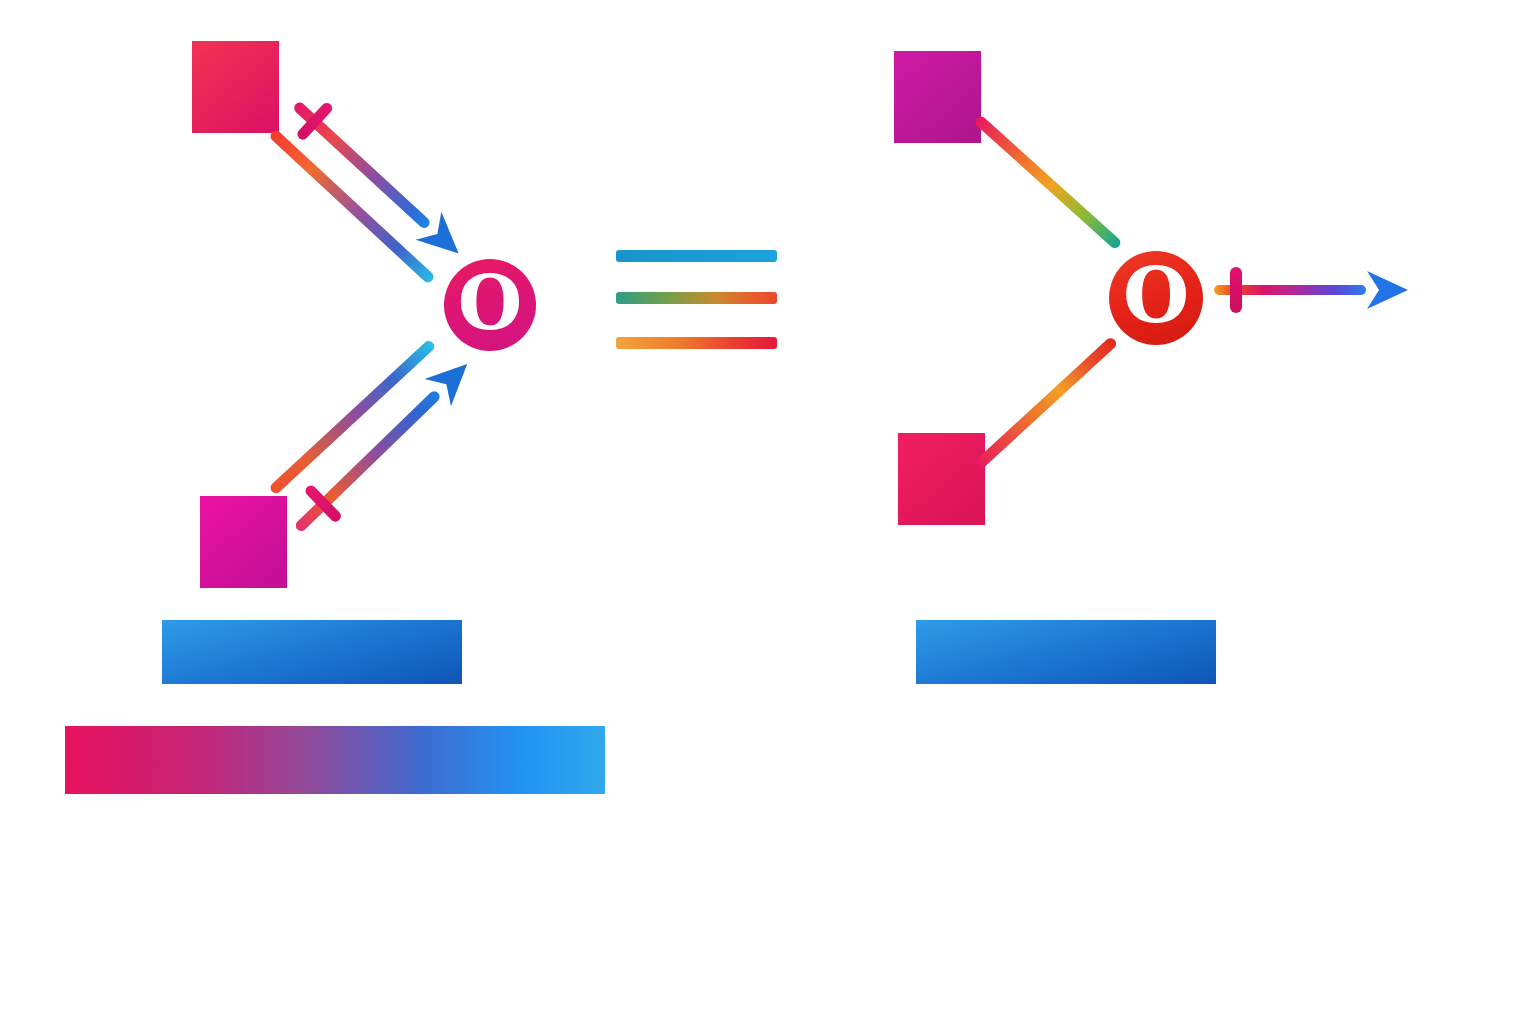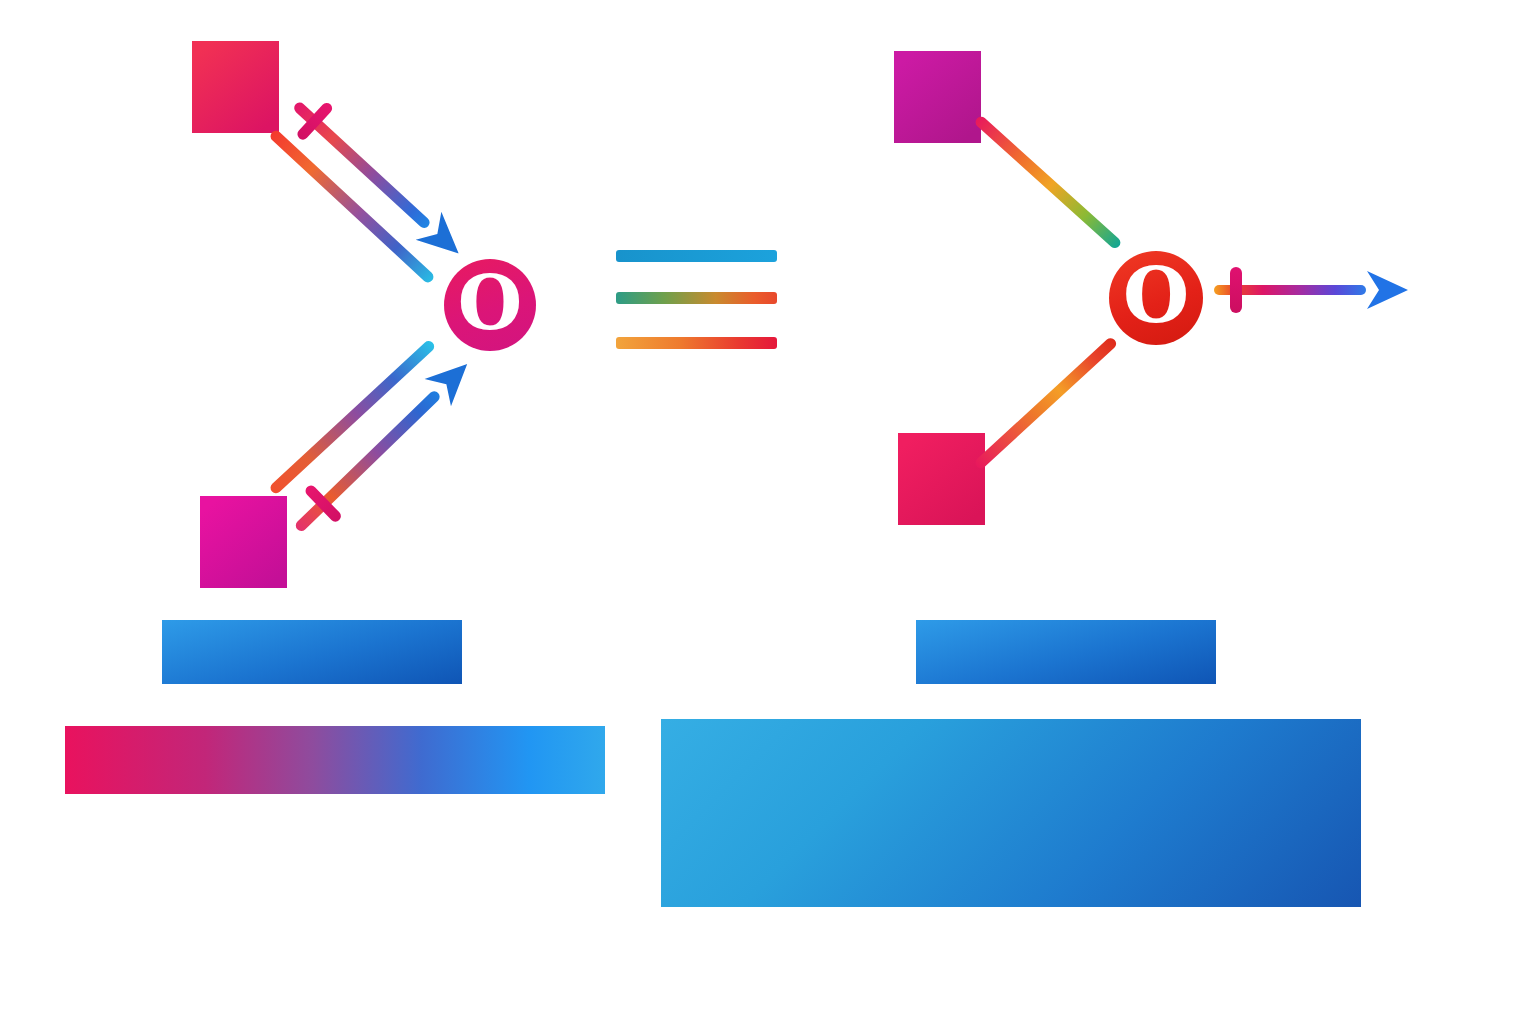--- a/index.html
+++ b/index.html
@@ -149,18 +149,14 @@
     <div class="cross"></div>
     <svg class="head head-right" viewBox="0 0 46 40">
       <polygon points="5,1 46,20 5,39 17,20"></polygon>
     </svg>
   </div>
 
   <div class="panel-label gtext label-a">(a)</div>
   <div class="caption gtext caption-a">Bond dipole</div>
 
   <div class="panel-label gtext label-b">(b)</div>
-  <div class="caption gtext caption-b">
-    <div>Resultant</div>
-    <div>dipole moment</div>
-  </div>
 
 </div>
 
 </body></html>

